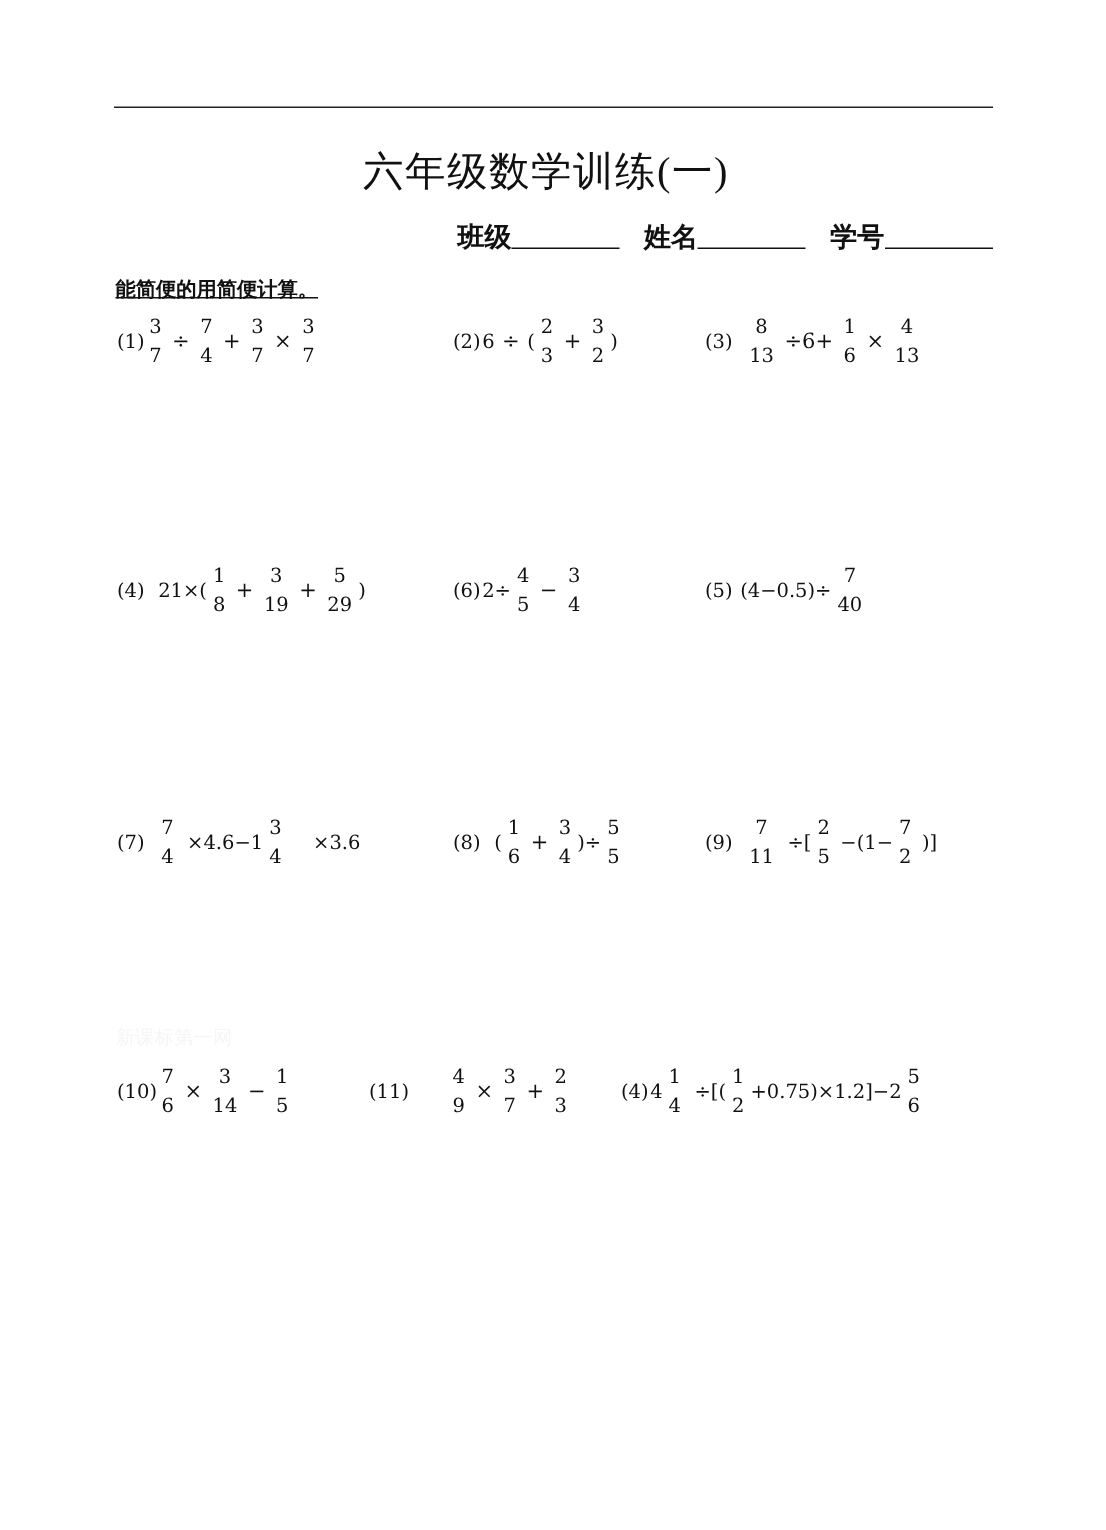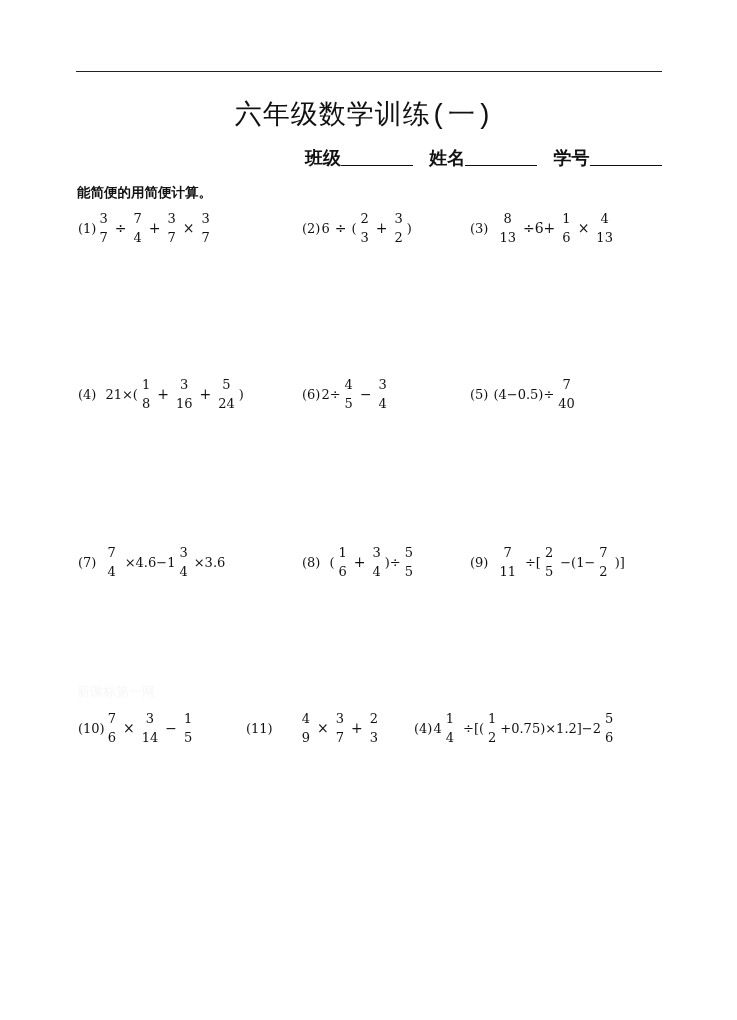--- a/index.html
+++ b/index.html
@@ -1,26 +1,26 @@
 <!DOCTYPE html>
 <html><head>
 <meta charset="utf-8">
 <style>
   html, body { margin: 0; padding: 0; background: #ffffff; }
   body { width: 737px; height: 1020px; position: relative; overflow: hidden;
          font-family: "DejaVu Serif", "Liberation Serif", serif; color: #111; }
   .rule { position: absolute; left: 76px; top: 71px; width: 586px; height: 1px; background: #222; }
   .title { position: absolute; left: 0; width: 728px; top: 96px; text-align: center;
-           font-family: Liberation Mono, monospace; font-size: 27px; font-weight: normal; letter-spacing: 1px; }
+           font-family: Liberation Serif, serif; font-size: 27px; font-weight: normal; letter-spacing: 1px; }
   .info { position: absolute; top: 146px; left: 305px; font-family: "DejaVu Sans", sans-serif;
           font-size: 18px; font-weight: bold; white-space: nowrap; }
   .info .lbl { margin-left: 10px; }
   .info .blank { display: inline-block; width: 72px; border-bottom: 1px solid #111; height: 18px; vertical-align: -2px; }
   .instr { position: absolute; left: 77px; top: 184px; font-family: "DejaVu Sans", sans-serif;
-           font-size: 13.5px; font-weight: bold; }
+           font-size: 13.5px; font-weight: bold; text-decoration: underline; }
   .watermark { position: absolute; left: 77px; top: 683px; font-size: 13px; color: #f6f6f6; }
   .prob { position: absolute; display: flex; align-items: center; font-size: 13px; white-space: nowrap; height: 44px; }
   .frac { display: inline-flex; flex-direction: column; align-items: center; margin: 0 2px; line-height: 1; }
   .frac .n { padding: 0 1px 3px; }
   .frac .d { padding: 3px 1px 0; }
   .op { margin: 0 4px; font-size: 14px; }
   .t { margin: 0 1px; }
 </style>
 </head>
 <body>
@@ -98,26 +98,26 @@
 <div class="prob" style="left:78px;top:372px">
   <span style="margin-right:8px">(4)</span>
   <span class="t">21×(</span>
   <span class="frac">
       <span class="n">1</span>
       <span class="d">8</span>
     </span>
   <span class="op">+</span>
   <span class="frac">
       <span class="n">3</span>
-      <span class="d">16</span>
+      <span class="d">19</span>
     </span>
   <span class="op">+</span>
   <span class="frac">
       <span class="n">5</span>
-      <span class="d">24</span>
+      <span class="d">29</span>
     </span>
   <span class="t">)</span>
 </div>
 
 <div class="prob" style="left:302px;top:372px">
   <span>(6)</span>
   <span class="t">2÷</span>
   <span class="frac">
       <span class="n">4</span>
       <span class="d">5</span>
@@ -142,21 +142,21 @@
   <span style="margin-right:8px">(7)</span>
   <span class="frac">
       <span class="n">7</span>
       <span class="d">4</span>
     </span>
   <span class="t" style="margin-left:6px">×4.6−1</span>
   <span class="frac">
       <span class="n">3</span>
       <span class="d">4</span>
     </span>
-  <span class="t" style="margin-left:3px">×3.6</span>
+  <span class="t" style="margin-left:18px">×3.6</span>
 </div>
 
 <div class="prob" style="left:302px;top:540px">
   <span style="margin-right:8px">(8)</span>
   <span class="t">(</span>
   <span class="frac">
       <span class="n">1</span>
       <span class="d">6</span>
     </span>
   <span class="op">+</span>

